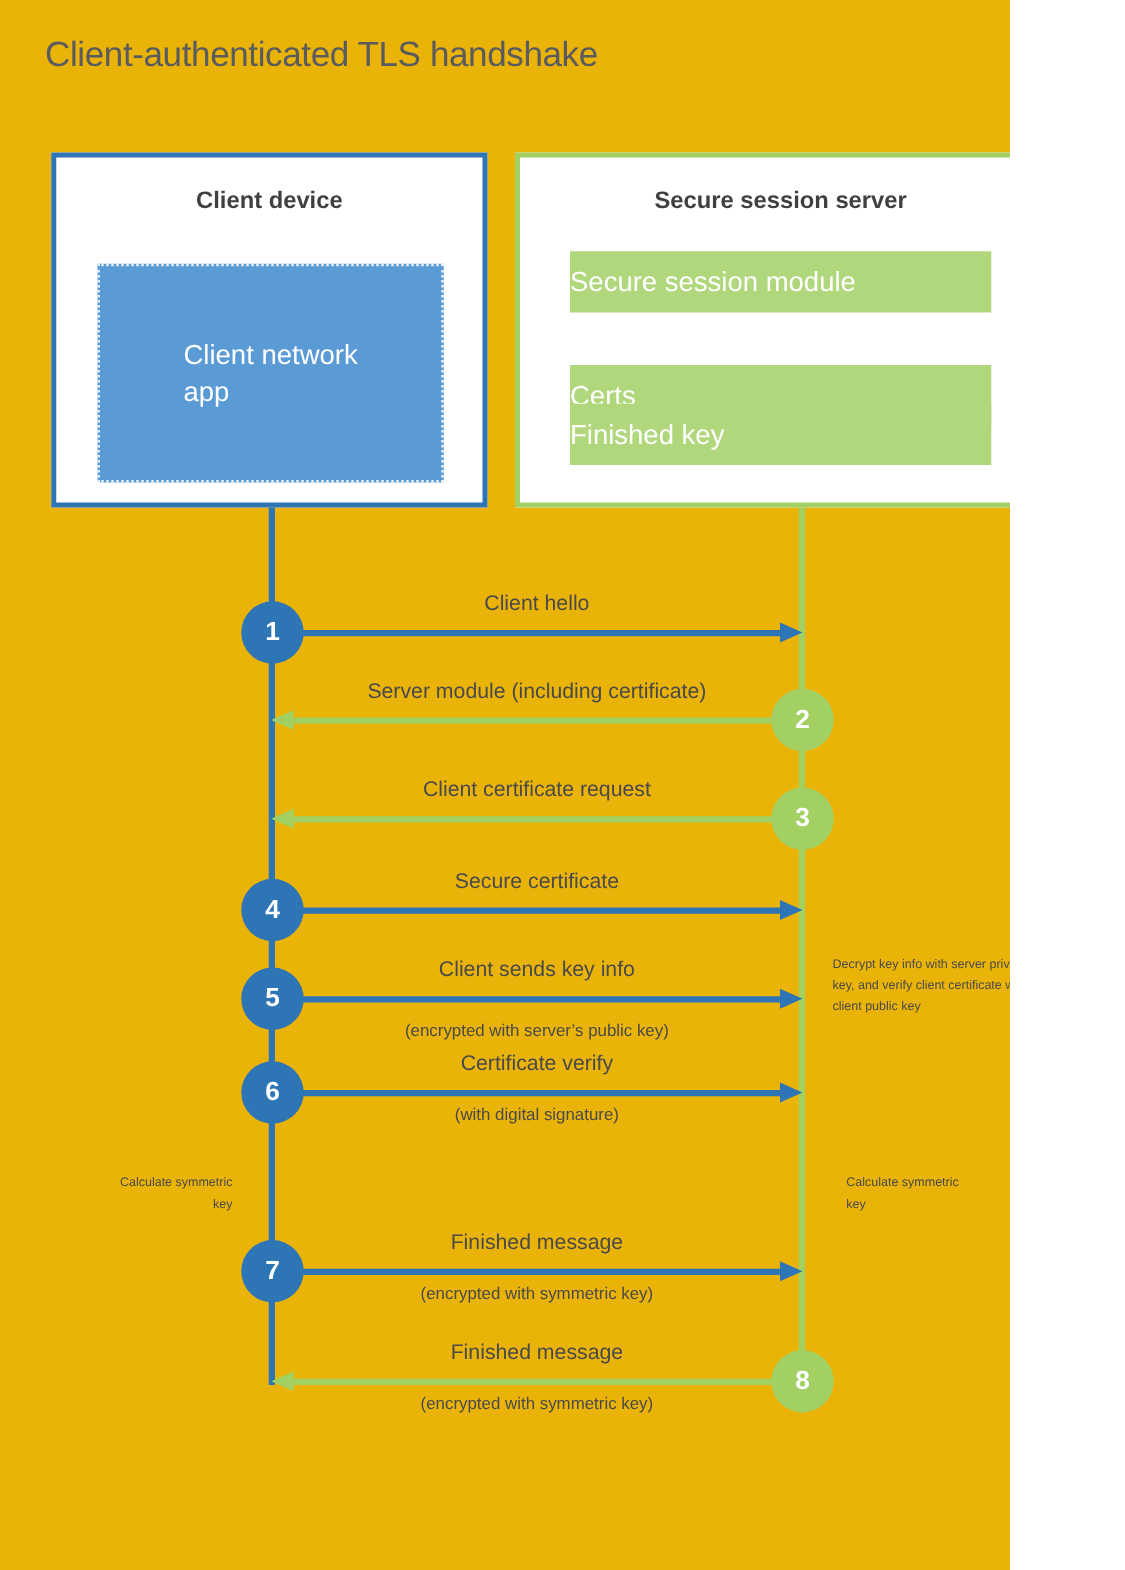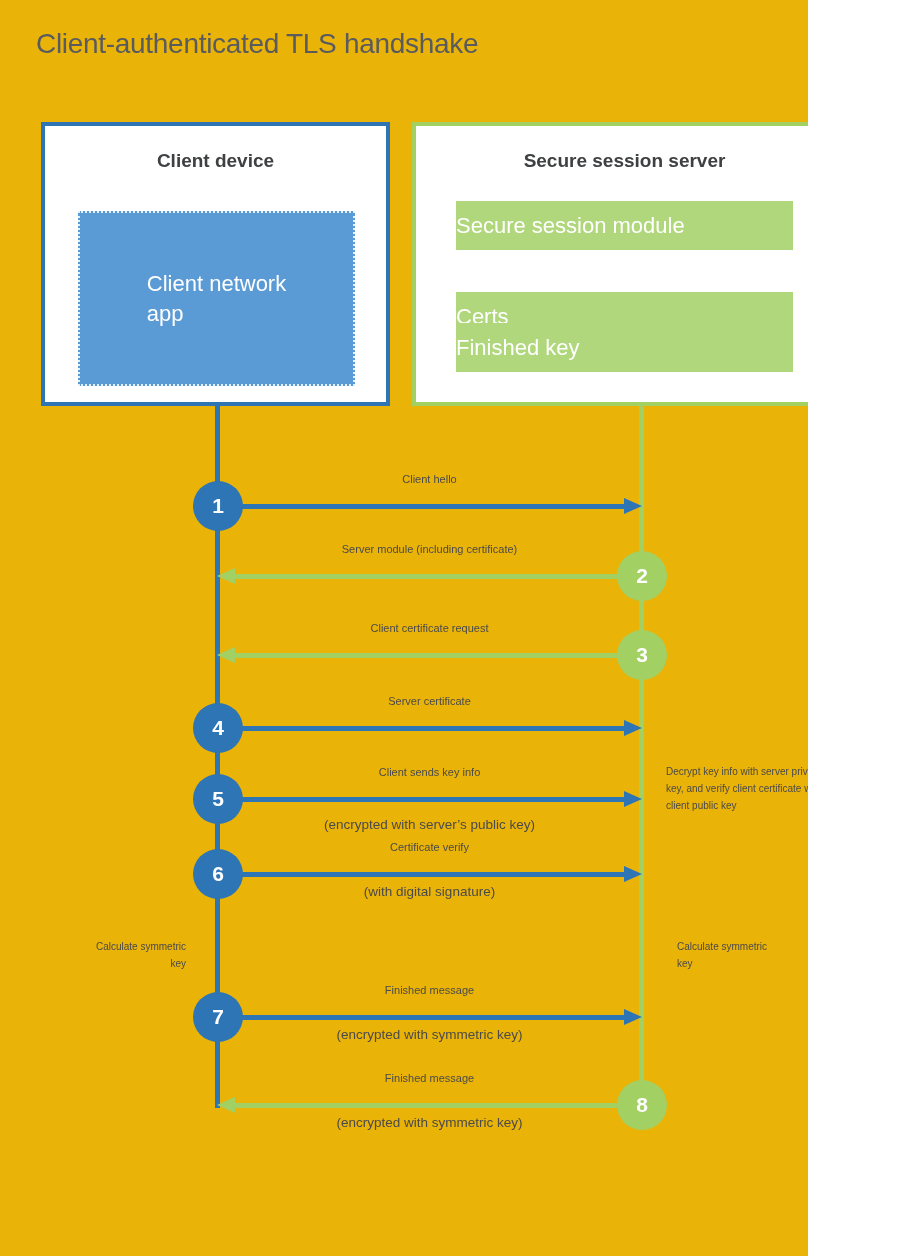--- a/index.html
+++ b/index.html
@@ -64,21 +64,21 @@
   .arrow .shaft{position:absolute;top:6px;height:5px;width:407px;}
   .arrow.to-server .shaft{left:0;background:var(--blue-dark);}
   .arrow.to-client .shaft{left:18px;background:var(--green-main);}
   .arrow .head{position:absolute;top:0;width:0;height:0;
     border-top:8px solid transparent;border-bottom:8px solid transparent;}
   .arrow.to-server .head{left:407px;border-left:18px solid var(--blue-dark);}
   .arrow.to-client .head{left:0;border-right:18px solid var(--green-main);}
 
   .msg-label{
     position:absolute;left:242px;width:375px;text-align:center;
-    font-size:11px;color:var(--text-main);z-index:3;
+    font-size:17px;color:var(--text-main);z-index:3;
   }
   .msg-sublabel{
     position:absolute;left:242px;width:375px;text-align:center;
     font-size:13.5px;color:var(--text-main);z-index:3;
   }
 
   
   .note{position:absolute;font-size:10px;line-height:17px;color:var(--text-main);}
   .note.decrypt{left:666px;top:763px;width:157px;text-align:left;}
   .note.calc-left{left:86px;top:938px;width:100px;text-align:right;}
@@ -132,21 +132,21 @@
         <div class="head"></div>
       </div>
       <div class="msg-label" style="top: 622px;">Client certificate request</div>
       <div class="step-circle blue" style="top: 703px;">
         <span>4</span>
       </div>
       <div class="arrow to-server" style="top: 720px;">
         <div class="shaft"></div>
         <div class="head"></div>
       </div>
-      <div class="msg-label" style="top: 695px;">Server certificate</div>
+      <div class="msg-label" style="top: 695px;">Secure certificate</div>
       <div class="step-circle blue" style="top: 774px;">
         <span>5</span>
       </div>
       <div class="arrow to-server" style="top: 791px;">
         <div class="shaft"></div>
         <div class="head"></div>
       </div>
       <div class="msg-label" style="top: 766px;">Client sends key info</div>
       <div class="msg-sublabel" style="top: 817px;">(encrypted with server’s public key)</div>
       <div class="step-circle blue" style="top: 849px;">

